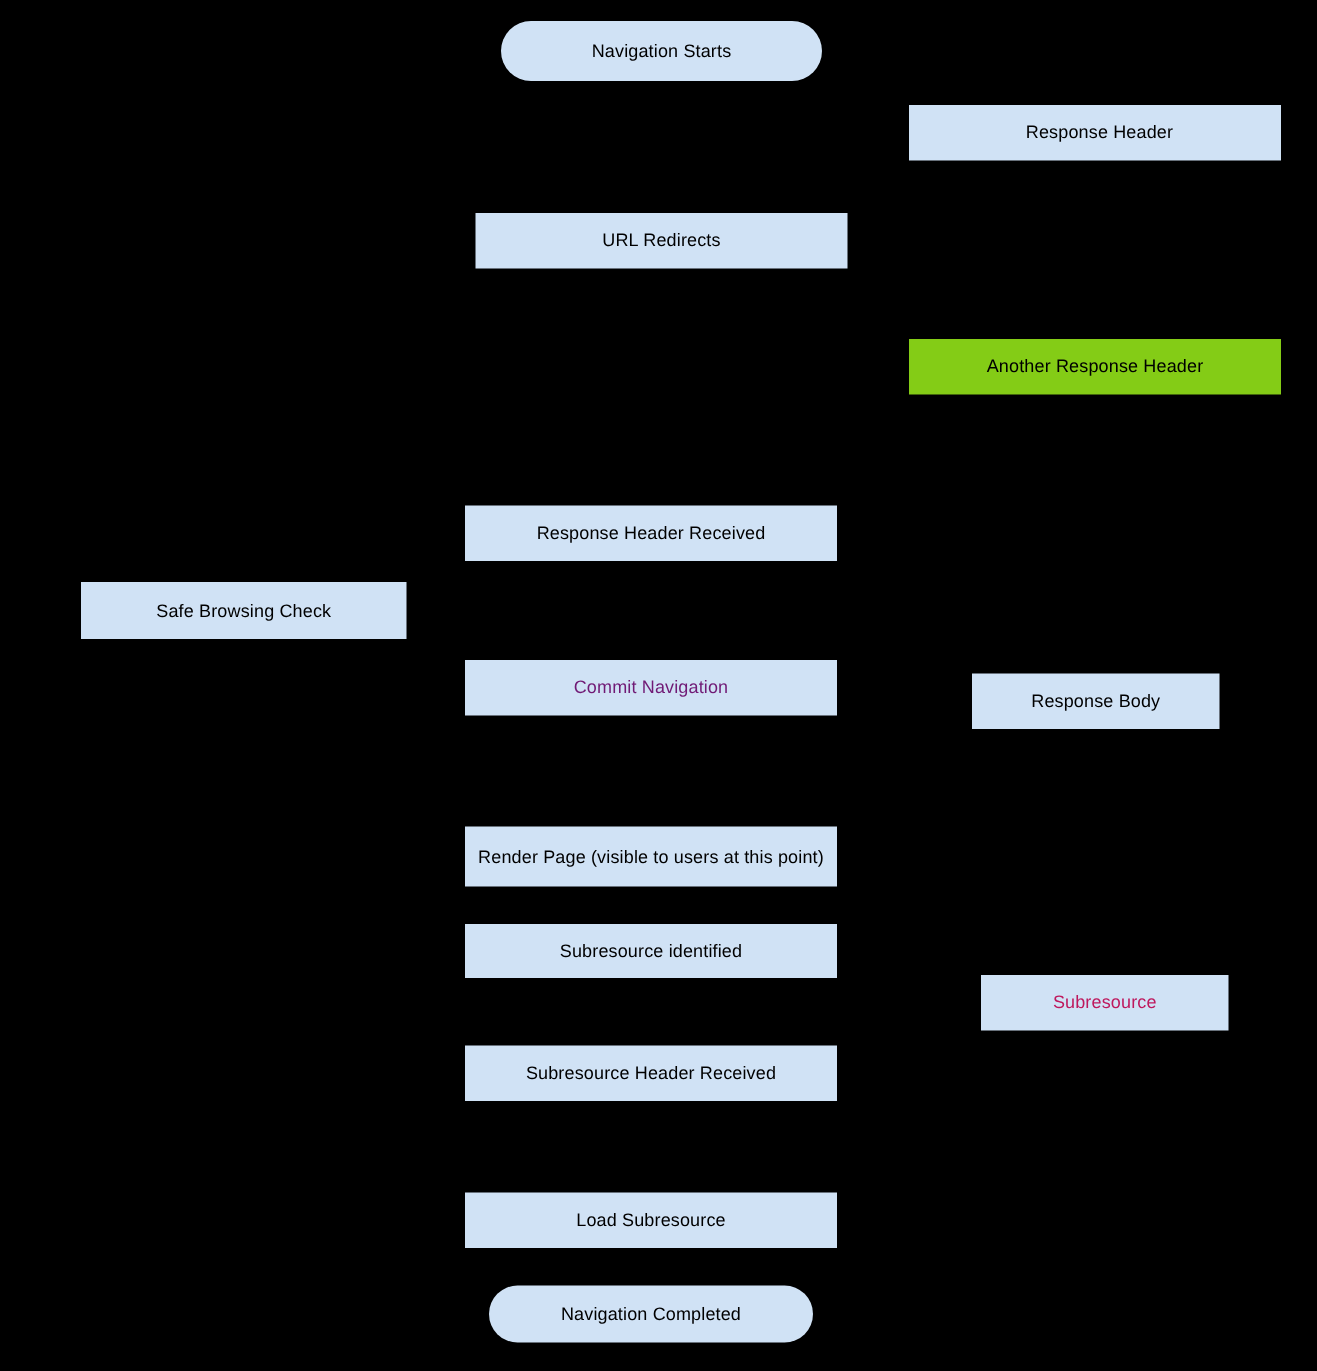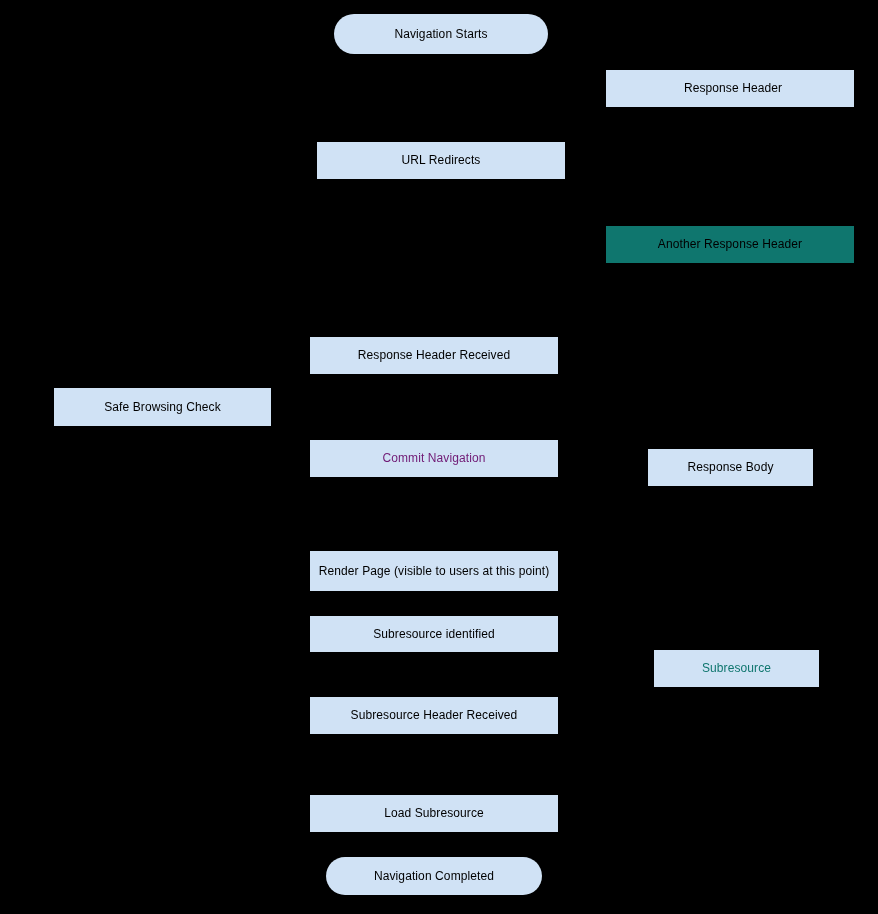--- a/index.html
+++ b/index.html
@@ -74,26 +74,26 @@
         <path class="edge-line" d="M 654 687 L 558 687 L 558 715" stroke="#000000"></path>
         <path class="edge-line" d="M 434 734 L 434 795" stroke="#000000"></path>
         <path class="edge-line" d="M 434 832 L 434 857" stroke="#000000"></path>
       </g>
   </svg>
 
   <div id="node-layer">
       <div class="node pill" style="left: 334px; top: 14px; width: 214px; height: 40px; background: rgb(208, 226, 245); color: rgb(0, 0, 0);">Navigation Starts</div>
       <div class="node rect" style="left: 606px; top: 70px; width: 248px; height: 37px; background: rgb(208, 226, 245); color: rgb(0, 0, 0); padding-left: 12px;">Response Header</div>
       <div class="node rect" style="left: 317px; top: 142px; width: 248px; height: 37px; background: rgb(208, 226, 245); color: rgb(0, 0, 0);">URL Redirects</div>
-      <div class="node rect" style="left: 606px; top: 226px; width: 248px; height: 37px; background: #0f766e; color: rgb(0, 0, 0);">Another Response Header</div>
+      <div class="node rect" style="left: 606px; top: 226px; width: 248px; height: 37px; background: #84cc16; color: rgb(0, 0, 0);">Another Response Header</div>
       <div class="node rect" style="left: 310px; top: 337px; width: 248px; height: 37px; background: rgb(208, 226, 245); color: rgb(0, 0, 0);">Response Header Received</div>
       <div class="node rect" style="left: 54px; top: 388px; width: 217px; height: 38px; background: rgb(208, 226, 245); color: rgb(0, 0, 0);">Safe Browsing Check</div>
       <div class="node rect" style="left: 310px; top: 440px; width: 248px; height: 37px; background: rgb(208, 226, 245); color: #701a75;">Commit Navigation</div>
       <div class="node rect" style="left: 648px; top: 449px; width: 165px; height: 37px; background: rgb(208, 226, 245); color: rgb(0, 0, 0);">Response Body</div>
       <div class="node rect" style="left: 310px; top: 551px; width: 248px; height: 40px; background: rgb(208, 226, 245); color: rgb(0, 0, 0);">Render Page (visible to users at this point)</div>
       <div class="node rect" style="left: 310px; top: 616px; width: 248px; height: 36px; background: rgb(208, 226, 245); color: rgb(0, 0, 0);">Subresource identified</div>
-      <div class="node rect" style="left: 654px; top: 650px; width: 165px; height: 37px; background: rgb(208, 226, 245); color: #0f766e;">Subresource</div>
+      <div class="node rect" style="left: 654px; top: 650px; width: 165px; height: 37px; background: rgb(208, 226, 245); color: #be185d;">Subresource</div>
       <div class="node rect" style="left: 310px; top: 697px; width: 248px; height: 37px; background: rgb(208, 226, 245); color: rgb(0, 0, 0);">Subresource Header Received</div>
       <div class="node rect" style="left: 310px; top: 795px; width: 248px; height: 37px; background: rgb(208, 226, 245); color: rgb(0, 0, 0);">Load Subresource</div>
       <div class="node pill" style="left: 326px; top: 857px; width: 216px; height: 38px; background: rgb(208, 226, 245); color: rgb(0, 0, 0);">Navigation Completed</div>
     </div>
 
 </div>
 
 </body></html>

